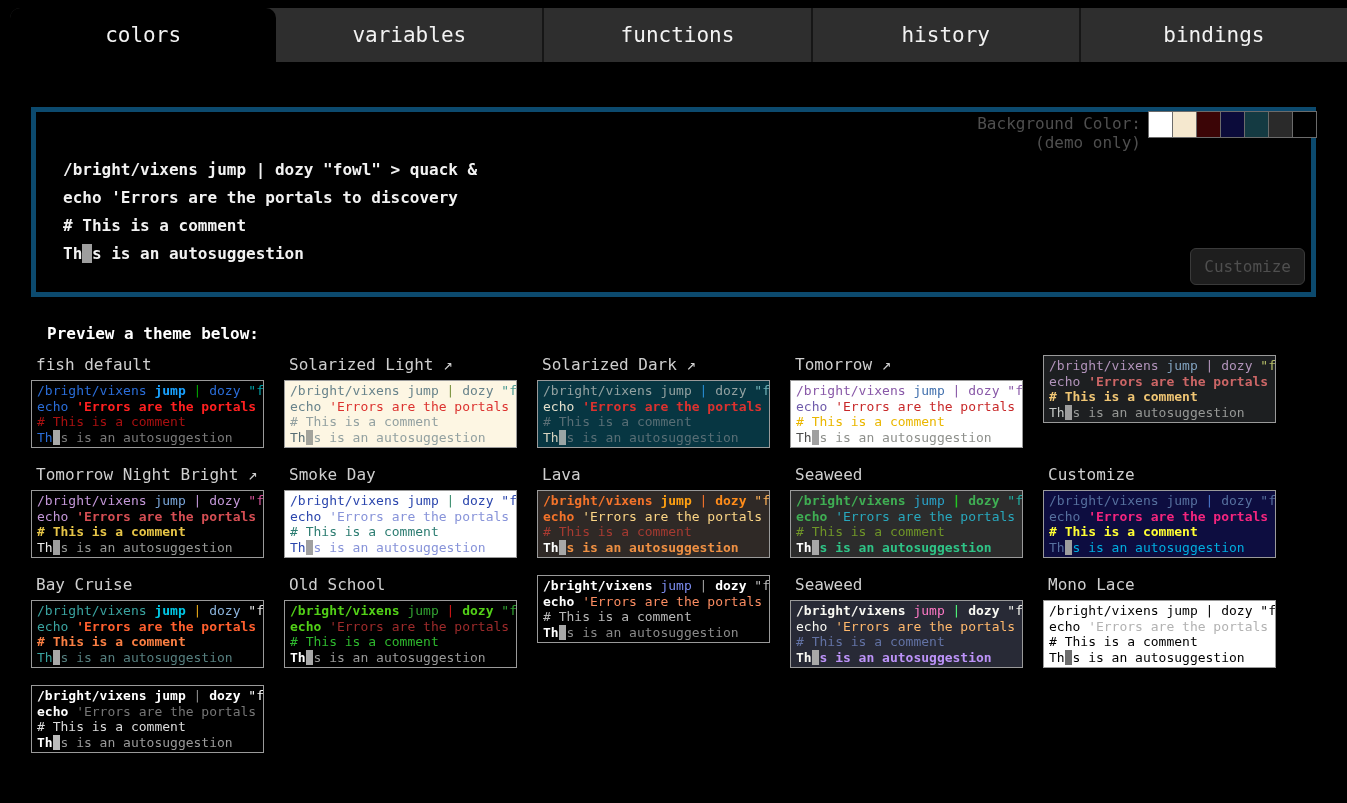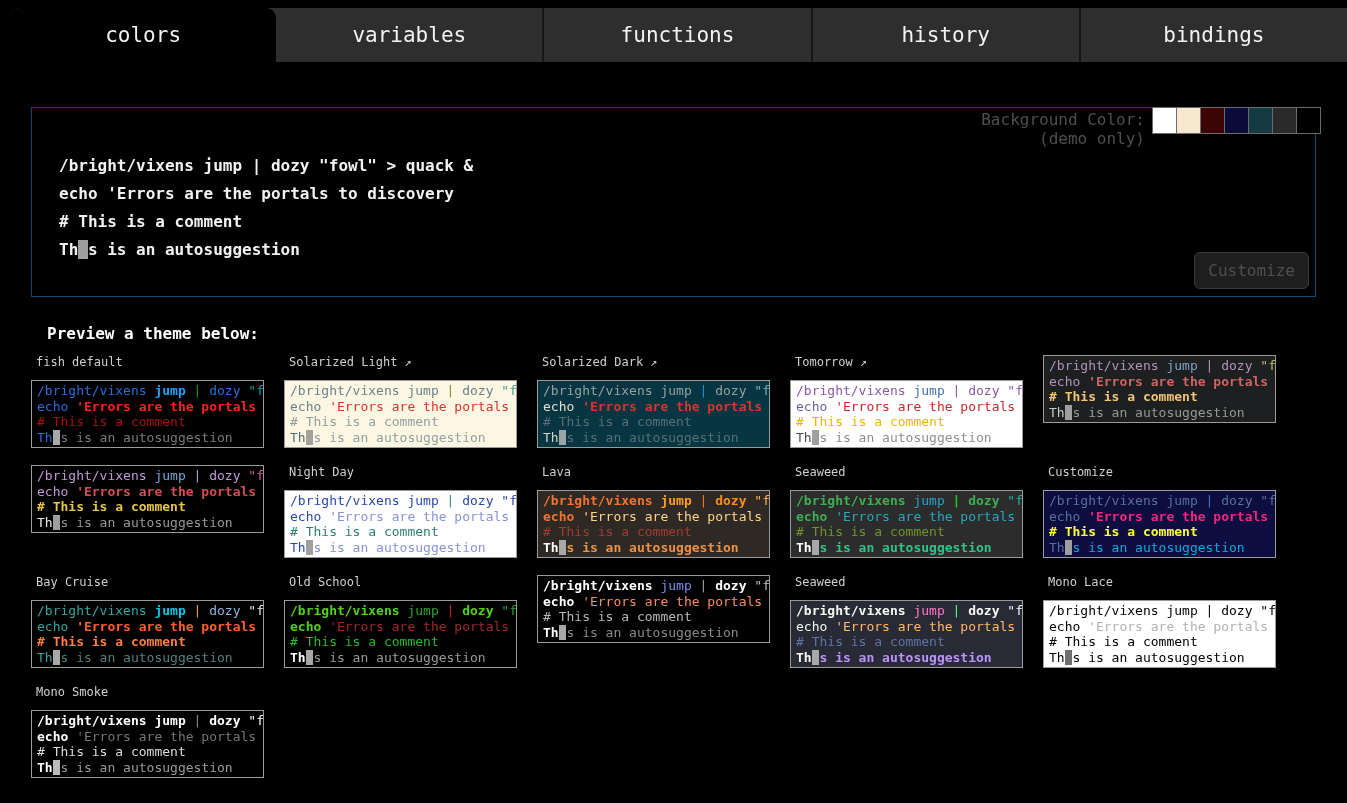--- a/index.html
+++ b/index.html
@@ -16,41 +16,41 @@
   .tab {
     flex:1; text-align:center; line-height:54px; font-size:21px;
     color:#f2f2f2; cursor:pointer; border-left:2px solid #161616;
   }
   .tab:first-child { border-left:none; }
   .tab.active { background:#000; border-radius:10px 10px 0 0; border-left:none; }
   .tab.active + .tab { border-left:none; }
   
   .preview-box {
     position:relative; margin:45px 31px 0 31px; height:190px;
-    border:1px solid #0c4a6e; background:#000;
+    border:5px solid #0c4a6e; background:#000;
   }
   .bg-picker { position:absolute; top:-1px; right:-6px; display:flex; }
   .bg-labels { text-align:right; color:#4f4f4f; font-size:16px; line-height:19px; margin:3px 8px 0 0; }
   .swatch-row { display:flex; }
   .swatch { width:25px; height:27px; border:1px solid #6b6b6b; margin-left:-1px; cursor:pointer; }
   .term-sample { padding:44px 0 0 27px; }
   .main-tl { font-size:16px; line-height:28px; white-space:pre; font-weight:bold; }
   .customize-btn {
     position:absolute; right:6px; bottom:7px;
     background:#1e1e1e; color:#4f4f4f; border:1px solid #3a3a3a;
     border-radius:6px; font-size:16px; padding:8px 13px;
     font-family:"DejaVu Sans Mono", monospace; cursor:pointer;
   }
   
   .section-heading { color:#fff; font-weight:bold; font-size:16px; margin:27px 0 12px 47px; }
   .themes-grid {
     margin-left:31px; display:grid;
     grid-template-columns:repeat(5,233px); column-gap:20px; row-gap:17px;
   }
-  .theme-title { color:#cfcfcf; font-size:12px; margin:0 0 6px 5px; height:19px; white-space:nowrap; }
+  .theme-title { color:#cfcfcf; font-size:16px; margin:0 0 6px 5px; height:19px; white-space:nowrap; }
   .theme-box { border:1px solid #9a9a9a; padding:2px 5px; overflow:hidden; height:68px; cursor:pointer; }
   .tl { font-size:13px; line-height:15.5px; white-space:pre; }
 </style>
 </head>
 <body>
 
 <div class="tabbar">
     <div class="tab active">colors</div>
     <div class="tab">variables</div>
     <div class="tab">functions</div>
@@ -124,29 +124,30 @@
     </div>
     <div>
       <div class="theme-box" style="background: rgb(29, 31, 33);">
         <div class="tl"><span style="color: rgb(178, 148, 187); font-weight: normal;">/bright/vixens </span><span style="color: rgb(129, 162, 190); font-weight: normal;">jump </span><span style="color: rgb(178, 148, 187); font-weight: normal;">| </span><span style="color: rgb(178, 148, 187); font-weight: normal;">dozy </span><span style="color: rgb(181, 189, 104); font-weight: normal;">"fowl" </span></div>
         <div class="tl"><span style="color: rgb(178, 148, 187); font-weight: normal;">echo </span><span style="color: rgb(204, 102, 102); font-weight: bold;">'Errors are the portals to discovery</span></div>
         <div class="tl"><span style="color: rgb(240, 198, 116); font-weight: bold;"># This is a comment</span></div>
         <div class="tl"><span style="color: rgb(197, 200, 198); font-weight: normal;">Th</span><span style="background-color: rgb(158, 158, 158); color: rgba(0, 0, 0, 0); font-weight: normal;">i</span><span style="color: rgb(150, 152, 150); font-weight: normal;">s is an autosuggestion</span></div>
       </div>
     </div>
     <div>
+      <div class="theme-title">Tomorrow Night Bright ↗</div>
       <div class="theme-box" style="background: rgb(0, 0, 0);">
         <div class="tl"><span style="color: rgb(195, 151, 216); font-weight: normal;">/bright/vixens </span><span style="color: rgb(122, 166, 218); font-weight: normal;">jump </span><span style="color: rgb(195, 151, 216); font-weight: normal;">| </span><span style="color: rgb(195, 151, 216); font-weight: normal;">dozy </span><span style="color: rgb(215, 84, 156); font-weight: normal;">"fowl" </span></div>
         <div class="tl"><span style="color: rgb(195, 151, 216); font-weight: normal;">echo </span><span style="color: rgb(213, 78, 83); font-weight: bold;">'Errors are the portals to discovery</span></div>
         <div class="tl"><span style="color: rgb(231, 197, 71); font-weight: bold;"># This is a comment</span></div>
         <div class="tl"><span style="color: rgb(234, 234, 234); font-weight: normal;">Th</span><span style="background-color: rgb(158, 158, 158); color: rgba(0, 0, 0, 0); font-weight: normal;">i</span><span style="color: rgb(150, 152, 150); font-weight: normal;">s is an autosuggestion</span></div>
       </div>
     </div>
     <div>
-      <div class="theme-title">Night Day</div>
+      <div class="theme-title">Smoke Day</div>
       <div class="theme-box" style="background: rgb(255, 255, 255);">
         <div class="tl"><span style="color: rgb(43, 70, 173); font-weight: normal;">/bright/vixens </span><span style="color: rgb(43, 70, 173); font-weight: normal;">jump </span><span style="color: rgb(61, 143, 111); font-weight: normal;">| </span><span style="color: rgb(43, 70, 173); font-weight: normal;">dozy </span><span style="color: rgb(43, 70, 173); font-weight: normal;">"fowl" </span></div>
         <div class="tl"><span style="color: rgb(43, 70, 173); font-weight: normal;">echo </span><span style="color: rgb(135, 147, 217); font-weight: normal;">'Errors are the portals to discovery</span></div>
         <div class="tl"><span style="color: rgb(45, 125, 114); font-weight: normal;"># This is a comment</span></div>
         <div class="tl"><span style="color: rgb(43, 70, 173); font-weight: normal;">Th</span><span style="background-color: rgb(160, 160, 160); color: rgba(0, 0, 0, 0); font-weight: normal;">i</span><span style="color: rgb(135, 147, 217); font-weight: normal;">s is an autosuggestion</span></div>
       </div>
     </div>
     <div>
       <div class="theme-title">Lava</div>
       <div class="theme-box" style="background: rgb(47, 41, 38);">
@@ -212,21 +213,20 @@
     <div>
       <div class="theme-title">Mono Lace</div>
       <div class="theme-box" style="background: rgb(255, 255, 255);">
         <div class="tl"><span style="color: rgb(0, 0, 0); font-weight: normal;">/bright/vixens </span><span style="color: rgb(0, 0, 0); font-weight: normal;">jump </span><span style="color: rgb(0, 0, 0); font-weight: normal;">| </span><span style="color: rgb(0, 0, 0); font-weight: normal;">dozy </span><span style="color: rgb(0, 0, 0); font-weight: normal;">"fowl" </span></div>
         <div class="tl"><span style="color: rgb(0, 0, 0); font-weight: normal;">echo </span><span style="color: rgb(178, 178, 178); font-weight: normal;">'Errors are the portals to discovery</span></div>
         <div class="tl"><span style="color: rgb(0, 0, 0); font-weight: normal;"># This is a comment</span></div>
         <div class="tl"><span style="color: rgb(0, 0, 0); font-weight: normal;">Th</span><span style="background-color: rgb(110, 110, 110); color: rgba(0, 0, 0, 0); font-weight: normal;">i</span><span style="color: rgb(0, 0, 0); font-weight: normal;">s is an autosuggestion</span></div>
       </div>
     </div>
     <div>
-      <div class="theme-title">Mono Smoke</div>
       <div class="theme-box" style="background: rgb(0, 0, 0);">
         <div class="tl"><span style="color: rgb(255, 255, 255); font-weight: bold;">/bright/vixens </span><span style="color: rgb(255, 255, 255); font-weight: bold;">jump </span><span style="color: rgb(138, 138, 138); font-weight: normal;">| </span><span style="color: rgb(255, 255, 255); font-weight: bold;">dozy </span><span style="color: rgb(255, 255, 255); font-weight: normal;">"fowl" </span></div>
         <div class="tl"><span style="color: rgb(255, 255, 255); font-weight: bold;">echo </span><span style="color: rgb(118, 118, 118); font-weight: normal;">'Errors are the portals to discovery</span></div>
         <div class="tl"><span style="color: rgb(220, 220, 220); font-weight: normal;"># This is a comment</span></div>
         <div class="tl"><span style="color: rgb(255, 255, 255); font-weight: bold;">Th</span><span style="background-color: rgb(187, 187, 187); color: rgba(0, 0, 0, 0); font-weight: normal;">i</span><span style="color: rgb(154, 154, 154); font-weight: normal;">s is an autosuggestion</span></div>
       </div>
     </div>
   </div>
 
 </body></html>

